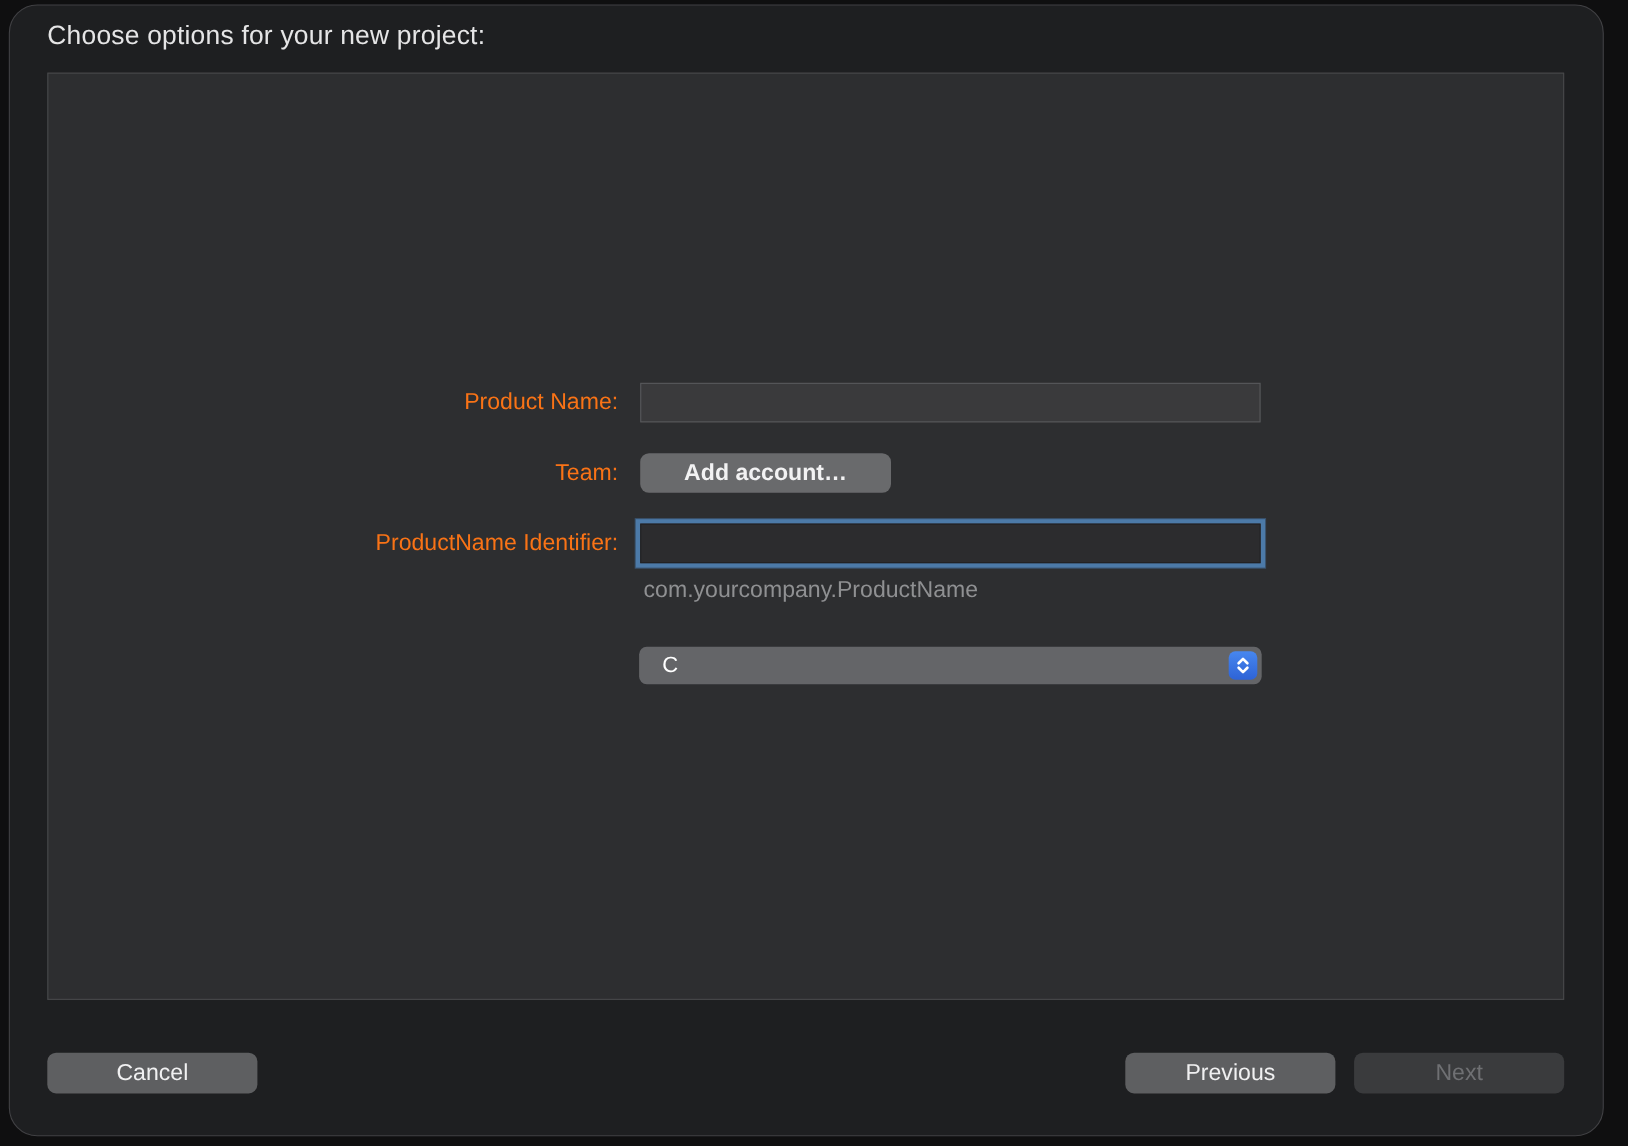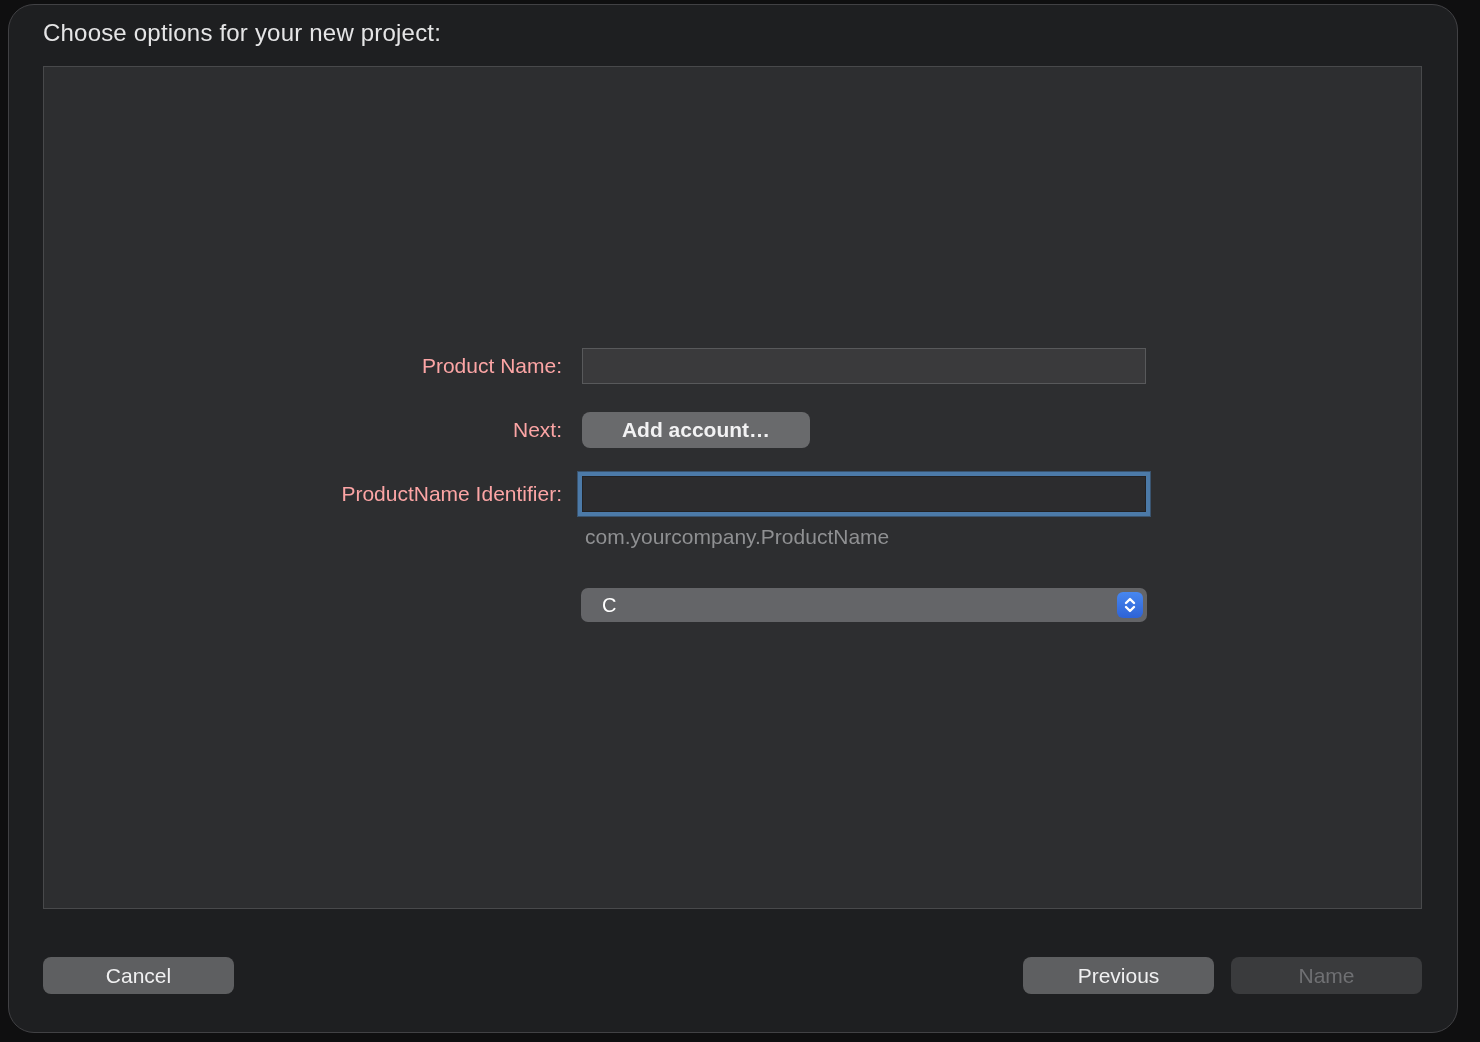--- a/index.html
+++ b/index.html
@@ -32,21 +32,21 @@
     left: 34px; top: 61px;
     width: 1379px; height: 843px;
     background: #2d2e30;
     border: 1px solid #48494b;
   }
   .lbl {
     position: absolute;
     left: 58px;
     width: 460px;
     text-align: right;
-    color: #fca5a5;
+    color: #f97316;
     font-size: 21px;
     line-height: 36px;
     white-space: nowrap;
   }
   .txt {
     position: absolute;
     height: 36px;
     background: #3a3a3c;
     border: 1px solid #58595b;
     color: #ffffff;
@@ -131,21 +131,21 @@
 <div class="app">
   <div class="dialog">
 
     <div class="dialog-title">Choose options for your new project:</div>
 
     <div class="panel">
 
       <div class="lbl" style="top:281px">Product Name:</div>
       <input class="txt" style="left: 538px; top: 281px; width: 564px;" type="text" value="">
 
-      <div class="lbl" style="top:345px">Next:</div>
+      <div class="lbl" style="top:345px">Team:</div>
       <button class="push-btn" style="left:538px; top:345px; width:228px;font-weight:bold;">Add account…</button>
 
       <div class="lbl" style="top:409px">ProductName Identifier:</div>
       <input class="txt focused" style="left: 538px; top: 409px; width: 564px;" type="text" value="">
 
       <div class="static-value" style="left:541px; top:452px;">com.yourcompany.ProductName</div>
 
       <div class="popup">
         <span class="popup-value">C</span>
         <span class="popup-stepper">
@@ -153,16 +153,16 @@
             <path d="M4 7 L8 3 L12 7" stroke="#ffffff" stroke-width="2.4" stroke-linecap="round" stroke-linejoin="round"></path>
             <path d="M4 11 L8 15 L12 11" stroke="#ffffff" stroke-width="2.4" stroke-linecap="round" stroke-linejoin="round"></path>
           </svg>
         </span>
       </div>
 
     </div>
 
     <button class="footer-btn enabled btn-previous" style="left:1014px; top:952px;">Previous</button>
     <button class="footer-btn enabled btn-cancel" style="left:34px; top:952px;">Cancel</button>
-    <button class="footer-btn disabled btn-next" style="left:1222px; top:952px;" disabled="">Name</button>
+    <button class="footer-btn disabled btn-next" style="left:1222px; top:952px;" disabled="">Next</button>
 
   </div>
 </div>
 
 </body></html>

